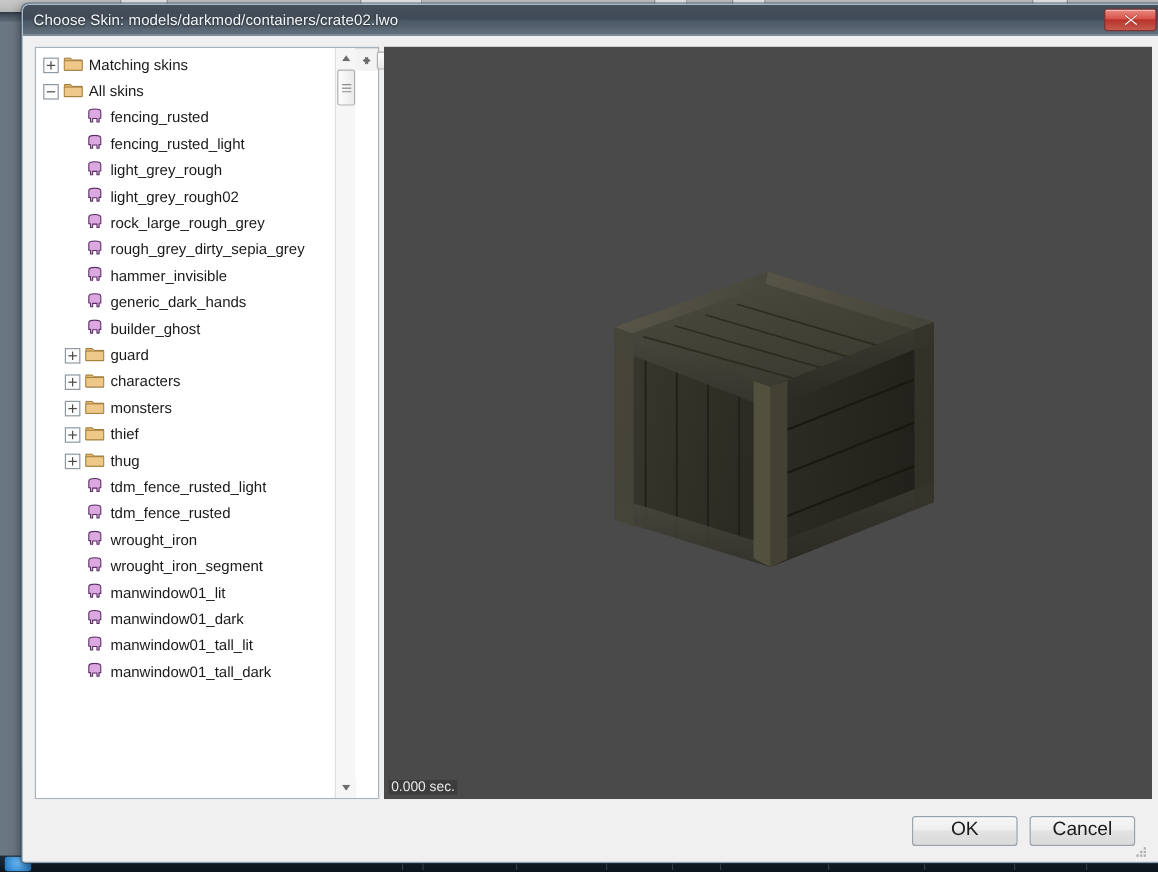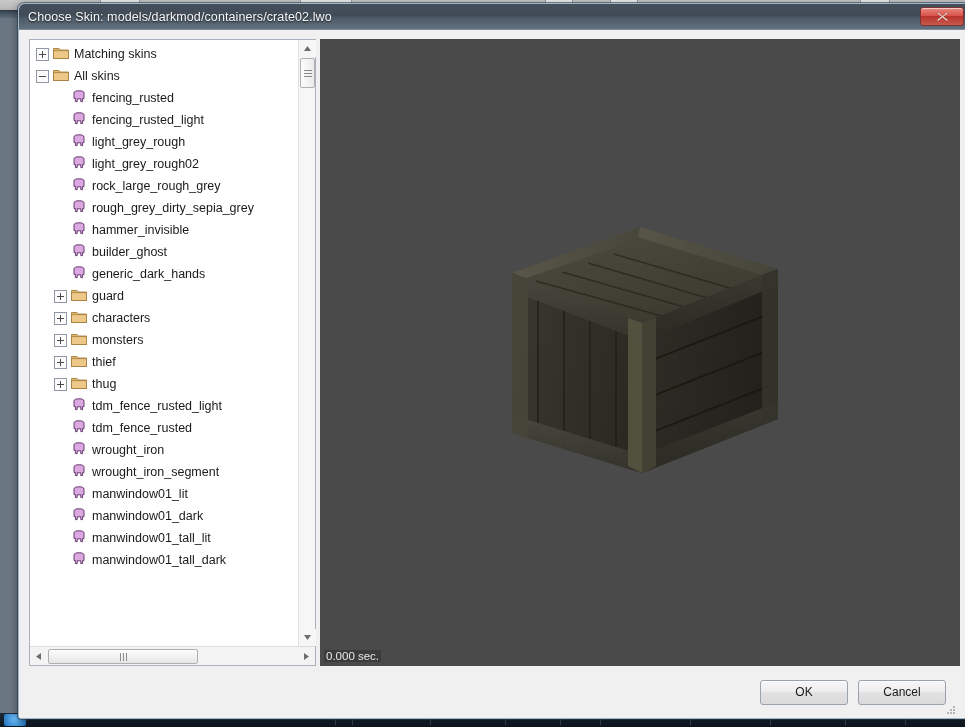--- a/index.html
+++ b/index.html
@@ -86,21 +86,21 @@
   #client {
     flex:1 1 auto; position:relative;
     background:#f0f0f0;
     padding:9px 10px 0 10px;
     display:flex; flex-direction:column;
   }
   #content-row { display:flex; flex:1 1 auto; min-height:0; }
 
   
   #tree-panel {
-    width:287px; flex:0 0 287px; display:flex; flex-direction:column;
+    width:287px; flex:0 0 287px; display:flex; flex-direction:row;
     border:1px solid #a9b2bc; background:#fff;
   }
   #tree-scrollarea { flex:1 1 auto; display:flex; min-height:0; }
   #tree-list {
     flex:1 1 auto; overflow:hidden; background:#fff;
     padding-top:3px; position:relative;
   }
   .tree-row {
     height:22px; display:flex; align-items:center;
     font-size:12.5px; color:#1a1a1a; white-space:nowrap;
@@ -188,21 +188,21 @@
   
   #footer {
     height:52px; flex:0 0 52px; display:flex; align-items:center;
     justify-content:flex-end; padding-right:14px; gap:10px;
     background:#f0f0f0; position:relative;
   }
   .dlg-button {
     width:88px; height:25px;
     border:1px solid #9aa2ab; border-radius:3px;
     background:linear-gradient(to bottom,#f6f6f6 0%,#eeeeee 45%,#e2e2e2 50%,#dadada 100%);
-    font-size:12px; color:#1a1a1a; font-family:"Liberation Sans", sans-serif;
+    font-size:16px; color:#1a1a1a; font-family:"Liberation Sans", sans-serif;
     cursor:pointer;
     box-shadow:inset 0 1px 0 rgba(255,255,255,.9);
   }
   #resize-grip { position:absolute; right:4px; bottom:2px; width:12px; height:12px; }
 </style>
 </head>
 <body>
 
 <div id="bg-app">
   <div id="bg-toolbar-strip"></div>
@@ -317,29 +317,29 @@
                     <path d="M3,3 C3,1.4 5,0.8 8,0.8 C11,0.8 13,1.4 13,3 L13,8.5 L11.6,8.5 L11.6,11.6 L9.8,11.6 L9.8,8.8 L6.2,8.8 L6.2,11.6 L4.4,11.6 L4.4,8.5 L3,8.5 Z" fill="#dba8e0" stroke="#5a2e64" stroke-width="0.9" stroke-linejoin="round"></path>
                   </svg></span>
                 <span class="tree-label">hammer_invisible</span>
               </div>
               <div class="tree-row">
                 <span class="indent"></span>
                 <span class="expander-spacer"></span>
                 <span class="icon-skin"><svg viewBox="0 0 16 14">
                     <path d="M3,3 C3,1.4 5,0.8 8,0.8 C11,0.8 13,1.4 13,3 L13,8.5 L11.6,8.5 L11.6,11.6 L9.8,11.6 L9.8,8.8 L6.2,8.8 L6.2,11.6 L4.4,11.6 L4.4,8.5 L3,8.5 Z" fill="#dba8e0" stroke="#5a2e64" stroke-width="0.9" stroke-linejoin="round"></path>
                   </svg></span>
+                <span class="tree-label">generic_dark_hands</span>
+              </div>
+              <div class="tree-row">
+                <span class="indent"></span>
+                <span class="expander-spacer"></span>
+                <span class="icon-skin"><svg viewBox="0 0 16 14">
+                    <path d="M3,3 C3,1.4 5,0.8 8,0.8 C11,0.8 13,1.4 13,3 L13,8.5 L11.6,8.5 L11.6,11.6 L9.8,11.6 L9.8,8.8 L6.2,8.8 L6.2,11.6 L4.4,11.6 L4.4,8.5 L3,8.5 Z" fill="#dba8e0" stroke="#5a2e64" stroke-width="0.9" stroke-linejoin="round"></path>
+                  </svg></span>
                 <span class="tree-label">builder_ghost</span>
-              </div>
-              <div class="tree-row">
-                <span class="indent"></span>
-                <span class="expander-spacer"></span>
-                <span class="icon-skin"><svg viewBox="0 0 16 14">
-                    <path d="M3,3 C3,1.4 5,0.8 8,0.8 C11,0.8 13,1.4 13,3 L13,8.5 L11.6,8.5 L11.6,11.6 L9.8,11.6 L9.8,8.8 L6.2,8.8 L6.2,11.6 L4.4,11.6 L4.4,8.5 L3,8.5 Z" fill="#dba8e0" stroke="#5a2e64" stroke-width="0.9" stroke-linejoin="round"></path>
-                  </svg></span>
-                <span class="tree-label">generic_dark_hands</span>
               </div>
               <div class="tree-row">
                 <span class="indent"></span>
                 <span class="expander plus"></span>
                 <span class="icon-folder"><svg viewBox="0 0 16 14">
                     <path d="M0.5,2.5 L6,2.5 L7.4,4 L15.5,4 L15.5,12.5 L0.5,12.5 Z" fill="#e2b86b" stroke="#9a7434" stroke-width="0.8"></path>
                     <path d="M0.5,4.6 L15.5,4.6 L15.5,12.5 L0.5,12.5 Z" fill="#eec889" stroke="#9a7434" stroke-width="0.7"></path>
                   </svg></span>
                 <span class="tree-label">guard</span>
               </div>

